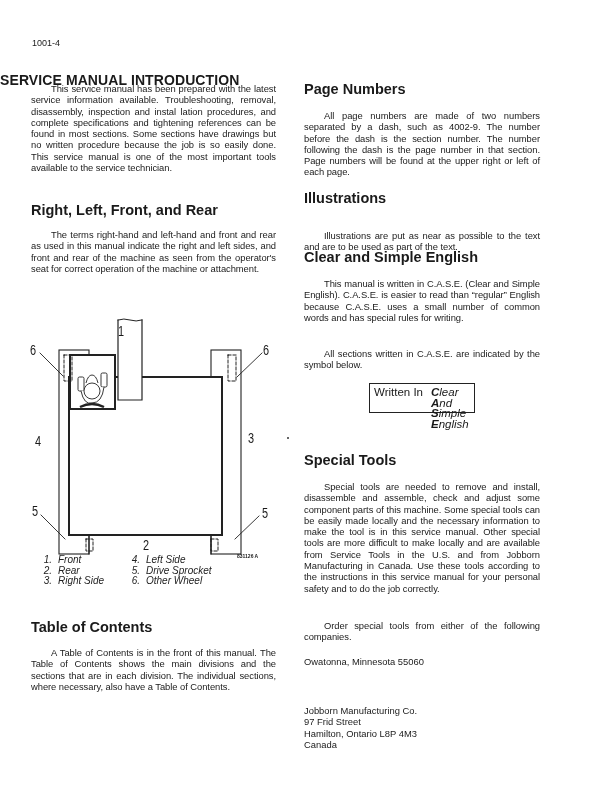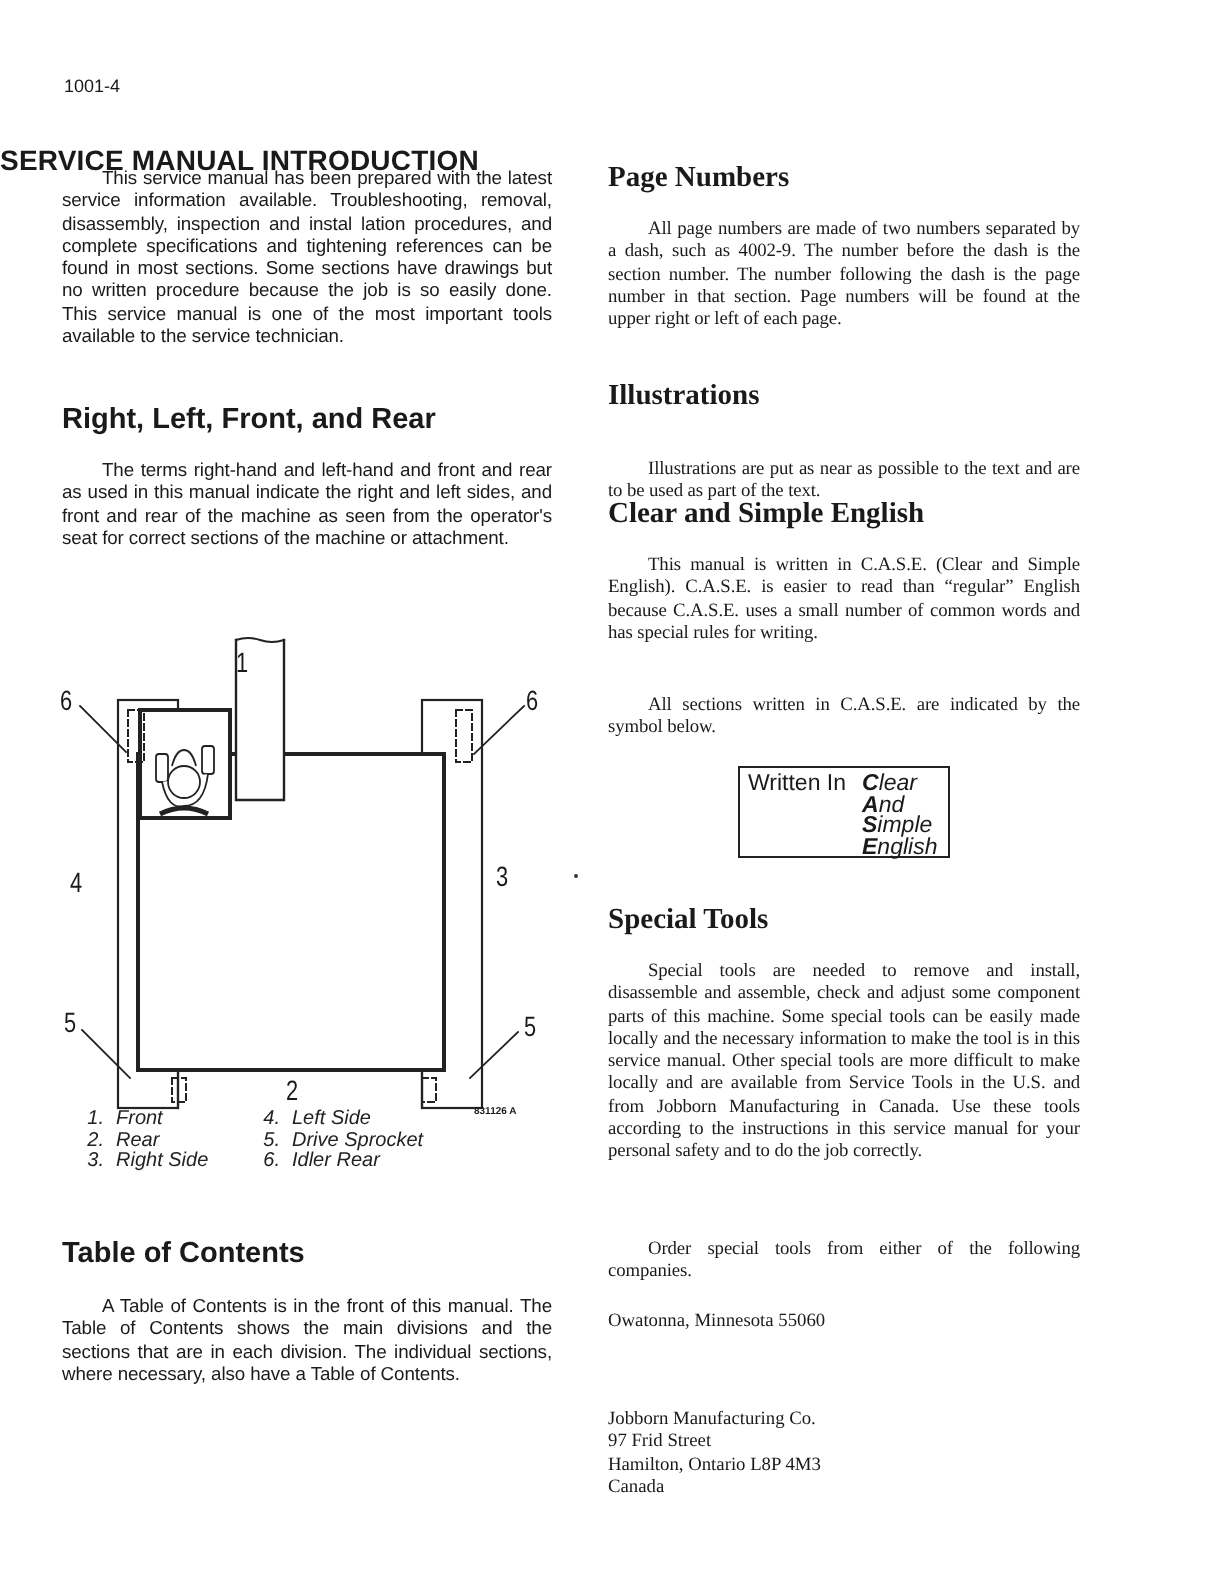--- a/index.html
+++ b/index.html
@@ -7,41 +7,41 @@
     width: 612px; height: 792px; position: relative; overflow: hidden;
     font-family: "Liberation Sans", sans-serif; color: #1a1a1a;
   }
   .page-number { position: absolute; left: 32px; top: 38px; font-size: 9px; }
   .page-title {
     position: absolute; left: 0; width: 612px; top: 72px; 
     font-size: 14px; font-weight: bold; letter-spacing: 0.1px;
   }
   .col { position: absolute; }
   .left { left: 31px; width: 245px; }
-  .right { left: 304px; width: 236px; font-family: Liberation Serif, serif; }
+  .right { left: 304px; width: 236px; }
   .heading { font-size: 14.5px; font-weight: bold; margin: 0; line-height: 18px; }
   .para {
     font-size: 9.4px; line-height: 11.3px; margin: 0; text-align: justify;
     text-indent: 20px; letter-spacing: -0.05px;
   }
   .addr { font-size: 9.4px; line-height: 11.3px; margin: 0; }
   .addr div { white-space: nowrap; }
 
   
   .diagram { position: absolute; left: 30px; top: 315px; width: 250px; height: 270px; }
   .diagram svg { position: absolute; left: 0; top: 0; }
   .lbl { position: absolute; font-size: 14px; font-family: "Liberation Sans", sans-serif; transform: scaleX(0.78); transform-origin: left top; }
   .fig-id { position: absolute; font-size: 5px; font-weight: bold; }
   .legend { position: absolute; font-size: 10px; font-style: italic; color: #222; line-height: 10.5px; }
   .legend .row { white-space: nowrap; }
   .legend .num { display: inline-block; width: 17px; text-align: right; margin-right: 6px; }
 
   
   .case-box {
-    position: absolute; left: 369px; top: 383px; width: 106px; height: 46px;
+    position: absolute; left: 369px; top: 383px; width: 106px; height: 30px;
     border: 1.3px solid #222; box-sizing: border-box;
     font-size: 11.5px; line-height: 10.5px; padding: 3px 0 4px 4px;
   }
   .case-box .lead { position: absolute; left: 4px; top: 3px; }
   .case-box .words { position: absolute; left: 61px; top: 3px; font-style: italic; }
   .case-box .words b { font-weight: bold; }
   .stray-dot { position: absolute; left: 287px; top: 437px; width: 2px; height: 2px; background: #333; border-radius: 1px; }
 </style>
 </head>
 <body>
@@ -50,21 +50,21 @@
 <div class="page-title">SERVICE MANUAL INTRODUCTION</div>
 
 <div class="col left" style="top:83px;">
   <p class="para">This service manual has been prepared with the latest service information available. Troubleshooting, removal, disassembly, inspection and instal lation procedures, and complete specifications and tightening references can be found in most sections. Some sections have drawings but no written procedure because the job is so easily done. This service manual is one of the most important tools available to the service technician.</p>
 </div>
 
 <div class="col left" style="top:201px;">
   <h2 class="heading">Right, Left, Front, and Rear</h2>
 </div>
 <div class="col left" style="top:229px;">
-  <p class="para">The terms right-hand and left-hand and front and rear as used in this manual indicate the right and left sides, and front and rear of the machine as seen from the operator's seat for correct sections of the machine or attachment.</p>
+  <p class="para">The terms right-hand and left-hand and front and rear as used in this manual indicate the right and left sides, and front and rear of the machine as seen from the operator's seat for correct operation of the machine or attachment.</p>
 </div>
 
 <div class="diagram">
   <svg width="250" height="270" viewBox="0 0 250 270">
     <g fill="none" stroke="#222" stroke-linecap="square">
 
       <rect x="29" y="35" width="30" height="204" stroke-width="1.1"></rect>
 
       <rect x="181" y="35" width="30" height="204" stroke-width="1.1"></rect>
 
@@ -111,21 +111,21 @@
   <span class="fig-id" style="left:207px; top:238px;">831126 A</span>
 
   <div class="legend" style="left:5px; top:240px;">
     <div class="row"><span class="num">1.</span><span>Front</span></div>
     <div class="row"><span class="num">2.</span><span>Rear</span></div>
     <div class="row"><span class="num">3.</span><span>Right Side</span></div>
   </div>
   <div class="legend" style="left:93px; top:240px;">
     <div class="row"><span class="num">4.</span><span>Left Side</span></div>
     <div class="row"><span class="num">5.</span><span>Drive Sprocket</span></div>
-    <div class="row"><span class="num">6.</span><span>Idler Rear</span></div>
+    <div class="row"><span class="num">6.</span><span>Other Wheel</span></div>
   </div>
 </div>
 
 <div class="stray-dot"></div>
 
 <div class="col left" style="top:618px;">
   <h2 class="heading">Table of Contents</h2>
 </div>
 <div class="col left" style="top:647px;">
   <p class="para">A Table of Contents is in the front of this manual. The Table of Contents shows the main divisions and the sections that are in each division. The individual sections, where necessary, also have a Table of Contents.</p>

